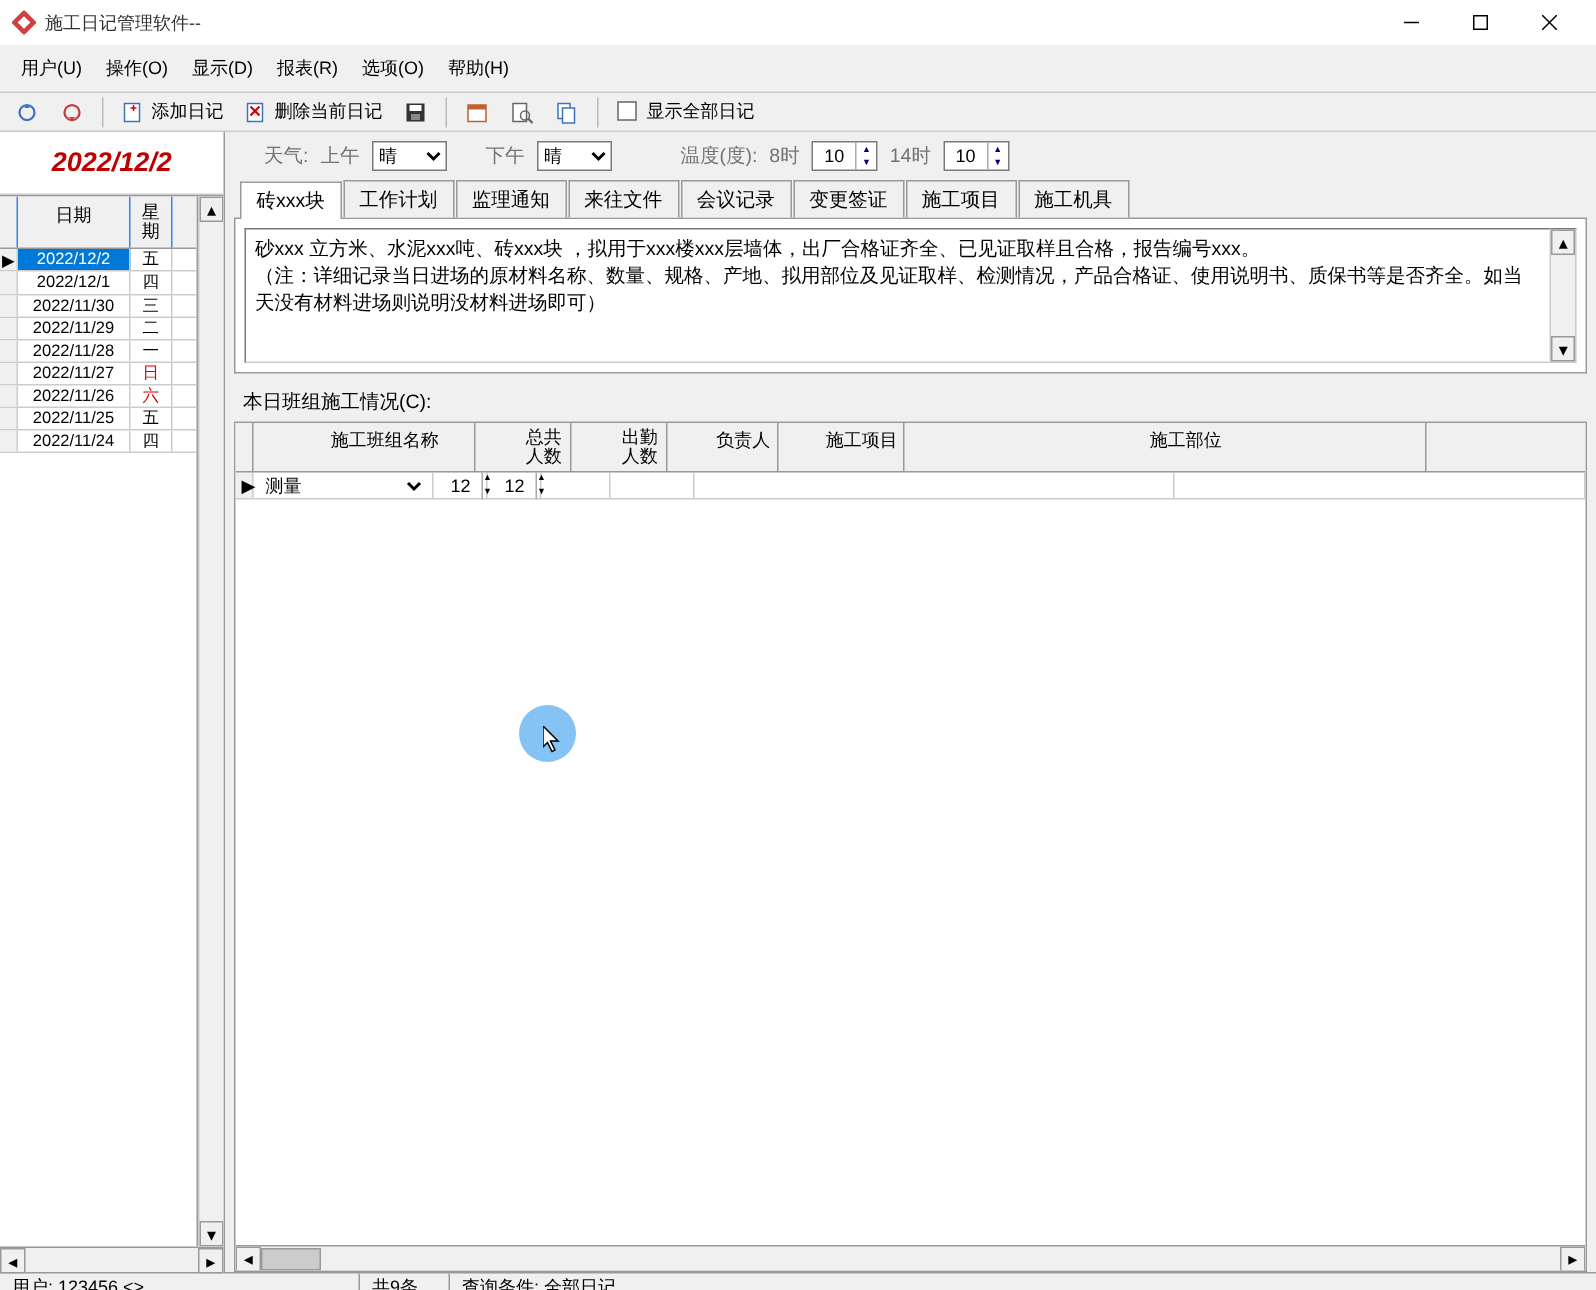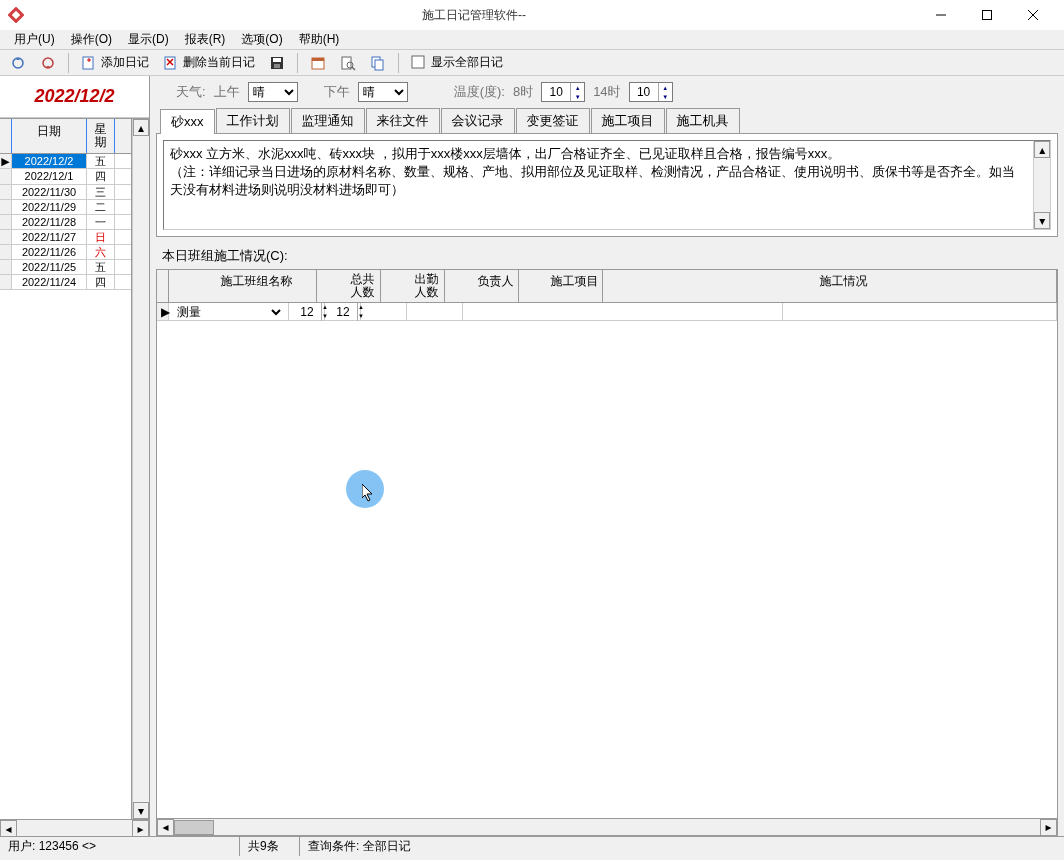--- a/index.html
+++ b/index.html
@@ -1,26 +1,26 @@
 <!DOCTYPE html>
 <html><head>
 <meta charset="utf-8">
 <style>
 * { margin: 0; padding: 0; box-sizing: border-box; }
 body { font-family: "Microsoft YaHei", SimSun, Arial, sans-serif; font-size: 12px; background: #f0f0f0; width: 1064px; height: 860px; overflow: hidden; position: relative; }
 
 
 .titlebar { height: 30px; background: #fff; display: flex; align-items: center; padding: 0 8px; }
 .titlebar .app-icon { width: 16px; height: 16px; margin-right: 6px; }
-.titlebar .title { flex: 1; color: #333; font-size: 12px; text-align: center; }
+.titlebar .title { flex: 1; color: #333; font-size: 12px; }
 .window-controls { display: flex; gap: 0; }
 .win-btn { width: 46px; height: 30px; display: flex; align-items: center; justify-content: center; cursor: pointer; }
 
 
-.menubar { height: 20px; background: #f0f0f0; border-bottom: 1px solid #ccc; display: flex; align-items: center; padding: 0 6px; gap: 0; }
+.menubar { height: 32px; background: #f0f0f0; border-bottom: 1px solid #ccc; display: flex; align-items: center; padding: 0 6px; gap: 0; }
 .menu-item { padding: 3px 8px; cursor: pointer; color: #000; }
 
 
 .toolbar { height: 26px; background: #f0f0f0; border-bottom: 1px solid #ccc; display: flex; align-items: center; padding: 0 4px; gap: 2px; }
 .tool-btn { padding: 2px 6px; cursor: pointer; display: flex; align-items: flex-end; gap: 4px; }
 .tool-sep { width: 1px; height: 20px; background: #bbb; margin: 0 4px; }
 .tool-icon { width: 16px; height: 16px; display: inline-block; }
 
 
 .main-layout { display: flex; height: calc(100% - 30px - 24px - 26px - 20px); }
@@ -321,21 +321,21 @@
       <div class="spinner">
         <input value="10" style="">
         <div class="spinner-btns">
             <div class="spinner-btn">▲</div>
             <div class="spinner-btn">▼</div>
           </div>
       </div>
     </div>
 
     <div class="tabs-row" id="tabs-row">
-        <div class="tab active">砂xxx</div>
+        <div class="tab active">砖xxx块</div>
         <div class="tab">工作计划</div>
         <div class="tab">监理通知</div>
         <div class="tab">来往文件</div>
         <div class="tab">会议记录</div>
         <div class="tab">变更签证</div>
         <div class="tab">施工项目</div>
         <div class="tab">施工机具</div>
       </div>
 
     <div class="content-area">
@@ -352,21 +352,21 @@
     <div class="team-label">本日班组施工情况(C):</div>
     <div class="team-grid-wrap">
       <div class="team-grid">
         <div class="grid-header">
           <div class="gcol gcol-indicator"></div>
           <div class="gcol gcol-name">施工班组名称</div>
           <div class="gcol gcol-total">总共人数</div>
           <div class="gcol gcol-attend">出勤人数</div>
           <div class="gcol gcol-leader">负责人</div>
           <div class="gcol gcol-project">施工项目</div>
-          <div class="gcol gcol-status">施工情况</div>
+          <div class="gcol gcol-location">施工部位</div>
         </div>
         <div id="grid-rows">
             <div class="grid-row">
               <div class="gcell gcol-indicator">▶</div>
               <div class="gcell gcol-name">
                 <select><option>测量</option></select>
               </div>
               <div class="gcell gcol-total">
                 <div class="spinner">
                   <input value="12" style="">

